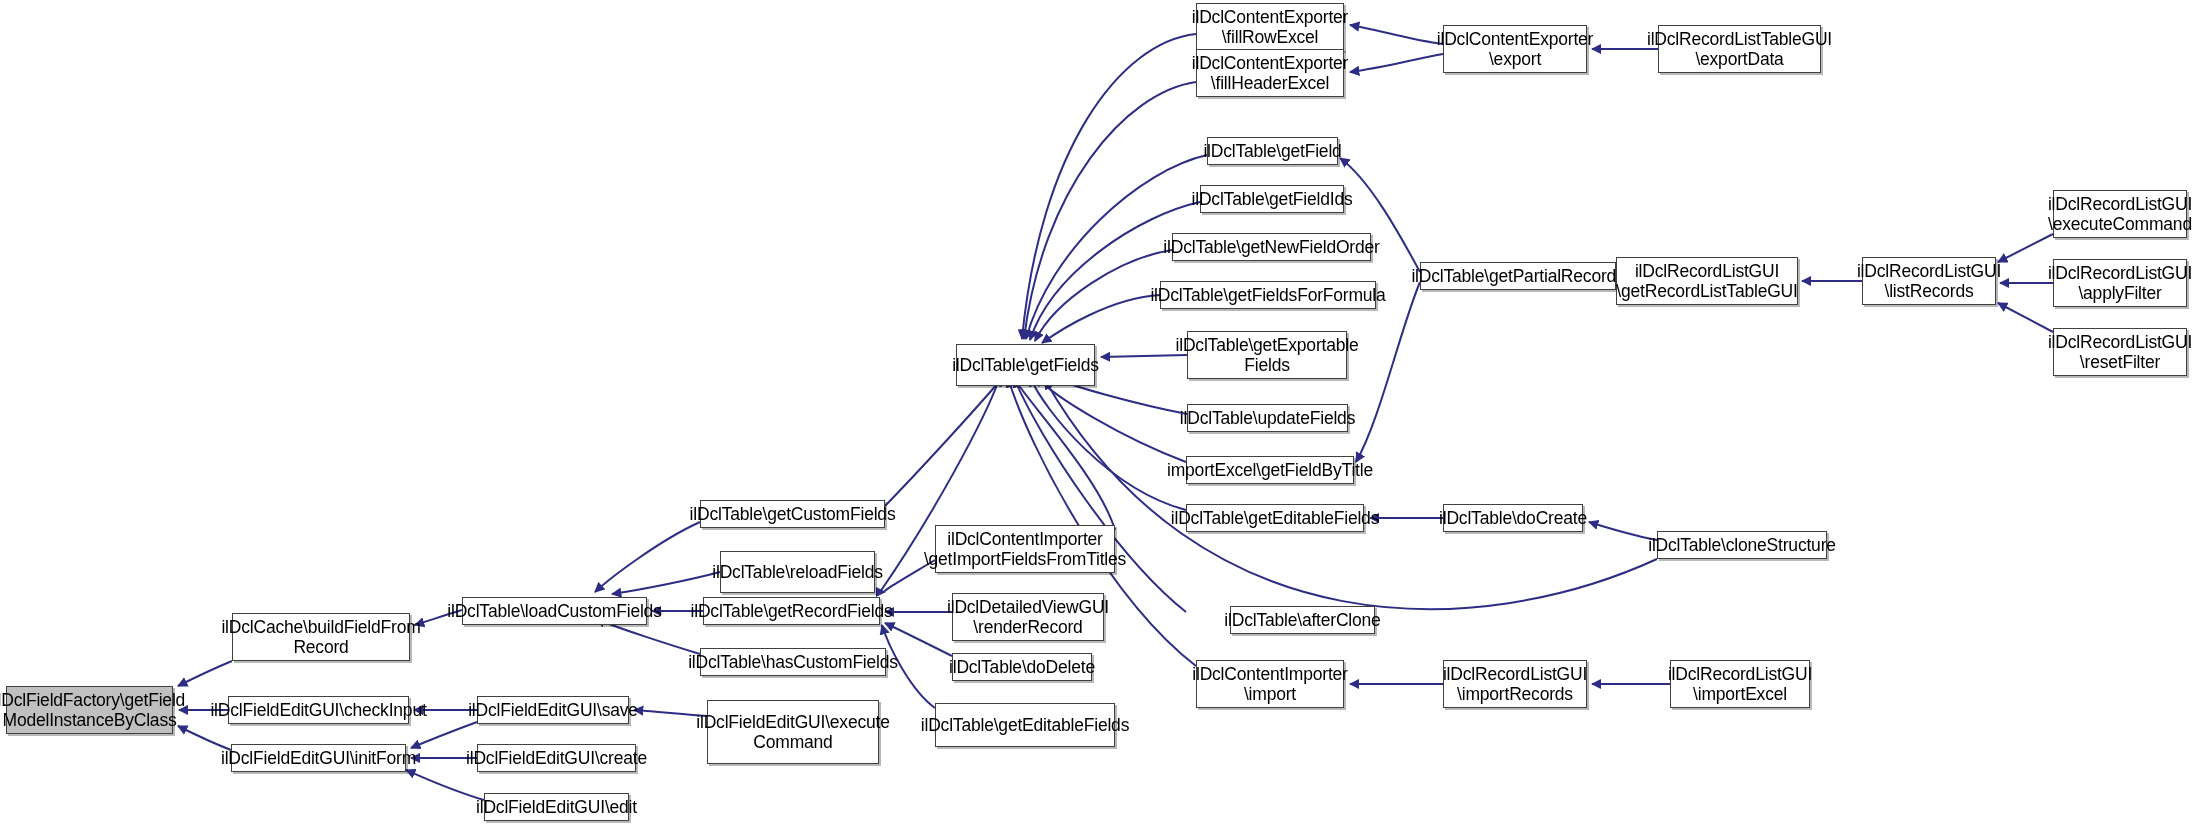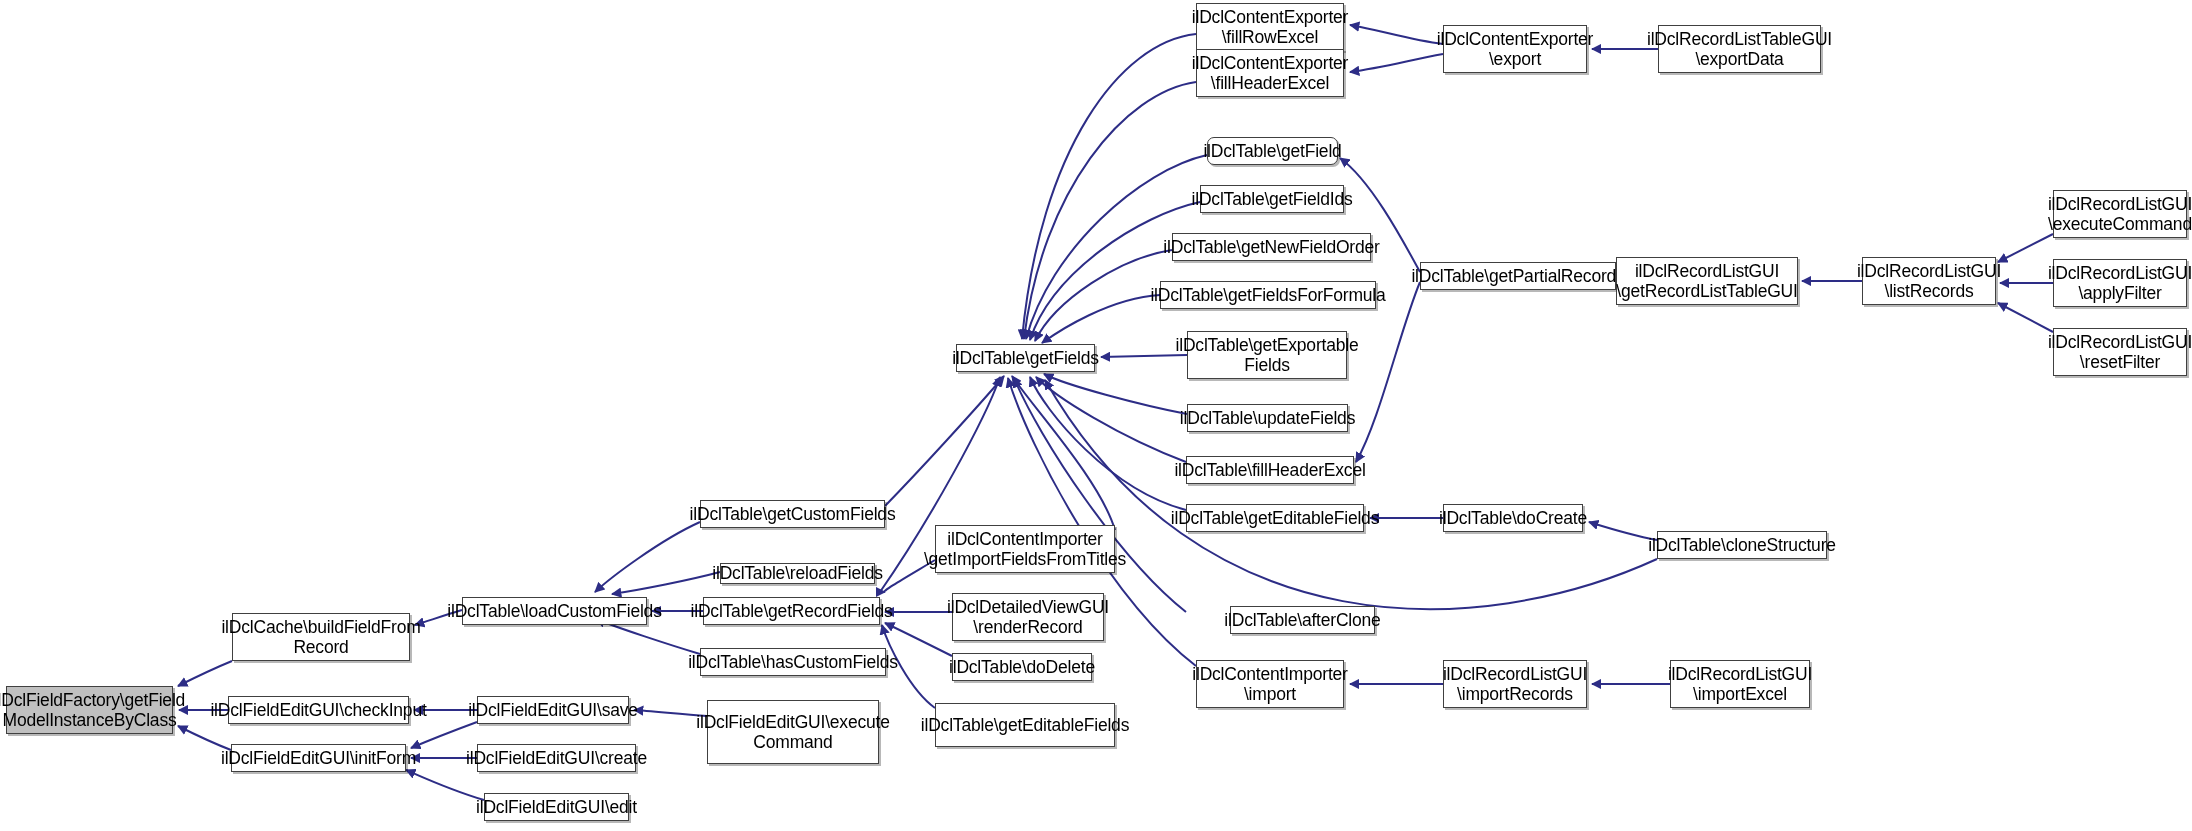--- a/index.html
+++ b/index.html
@@ -102,47 +102,47 @@
   </svg>
   <div id="node-layer">
       <div class="node" style="left: 1196px; top: 3px; width: 148px; height: 48px;"><span class="lbl">ilDclContentExporter
 \fillRowExcel</span></div>
       <div class="node" style="left: 1443px; top: 25px; width: 144px; height: 48px;"><span class="lbl">ilDclContentExporter
 \export</span></div>
       <div class="node" style="left: 1658px; top: 25px; width: 163px; height: 48px;"><span class="lbl">ilDclRecordListTableGUI
 \exportData</span></div>
       <div class="node" style="left: 1196px; top: 49px; width: 148px; height: 48px;"><span class="lbl">ilDclContentExporter
 \fillHeaderExcel</span></div>
-      <div class="node" style="left: 1207px; top: 137px; width: 131px; height: 28px; border-radius: 7px;"><span class="lbl">ilDclTable\getField</span></div>
+      <div class="node" style="left: 1207px; top: 137px; width: 131px; height: 28px;"><span class="lbl">ilDclTable\getField</span></div>
       <div class="node" style="left: 2053px; top: 190px; width: 134px; height: 48px;"><span class="lbl">ilDclRecordListGUI
 \executeCommand</span></div>
       <div class="node" style="left: 1200px; top: 185px; width: 144px; height: 28px;"><span class="lbl">ilDclTable\getFieldIds</span></div>
       <div class="node" style="left: 1172px; top: 233px; width: 199px; height: 28px;"><span class="lbl">ilDclTable\getNewFieldOrder</span></div>
       <div class="node" style="left: 1420px; top: 262px; width: 196px; height: 28px;"><span class="lbl">ilDclTable\getPartialRecords</span></div>
       <div class="node" style="left: 1616px; top: 257px; width: 182px; height: 48px;"><span class="lbl">ilDclRecordListGUI
 \getRecordListTableGUI</span></div>
       <div class="node" style="left: 1862px; top: 257px; width: 134px; height: 48px;"><span class="lbl">ilDclRecordListGUI
 \listRecords</span></div>
       <div class="node" style="left: 2053px; top: 259px; width: 134px; height: 48px;"><span class="lbl">ilDclRecordListGUI
 \applyFilter</span></div>
       <div class="node" style="left: 1160px; top: 281px; width: 216px; height: 28px;"><span class="lbl">ilDclTable\getFieldsForFormula</span></div>
       <div class="node" style="left: 1187px; top: 331px; width: 160px; height: 48px;"><span class="lbl">ilDclTable\getExportable
 Fields</span></div>
       <div class="node" style="left: 2053px; top: 328px; width: 134px; height: 48px;"><span class="lbl">ilDclRecordListGUI
 \resetFilter</span></div>
-      <div class="node" style="left: 956px; top: 344px; width: 139px; height: 28px;"><span class="lbl">ilDclTable\getFields</span></div>
+      <div class="node" style="left: 956px; top: 344px; width: 139px; height: 42px;"><span class="lbl">ilDclTable\getFields</span></div>
       <div class="node" style="left: 1187px; top: 404px; width: 161px; height: 28px;"><span class="lbl">ilDclTable\updateFields</span></div>
-      <div class="node" style="left: 1186px; top: 456px; width: 168px; height: 28px;"><span class="lbl">ilDclTable\fillHeaderExcel</span></div>
+      <div class="node" style="left: 1186px; top: 456px; width: 168px; height: 28px;"><span class="lbl">importExcel\getFieldByTitle</span></div>
       <div class="node" style="left: 700px; top: 500px; width: 185px; height: 28px;"><span class="lbl">ilDclTable\getCustomFields</span></div>
       <div class="node" style="left: 1186px; top: 504px; width: 178px; height: 28px;"><span class="lbl">ilDclTable\getEditableFields</span></div>
       <div class="node" style="left: 1443px; top: 504px; width: 140px; height: 28px;"><span class="lbl">ilDclTable\doCreate</span></div>
       <div class="node" style="left: 1657px; top: 531px; width: 170px; height: 28px;"><span class="lbl">ilDclTable\cloneStructure</span></div>
       <div class="node" style="left: 935px; top: 525px; width: 180px; height: 48px;"><span class="lbl">ilDclContentImporter
 \getImportFieldsFromTitles</span></div>
-      <div class="node" style="left: 720px; top: 563px; width: 155px; height: 21px; align-items: flex-end;"><span class="lbl">ilDclTable\reloadFields</span></div>
+      <div class="node" style="left: 720px; top: 551px; width: 155px; height: 42px;"><span class="lbl">ilDclTable\reloadFields</span></div>
       <div class="node" style="left: 232px; top: 613px; width: 178px; height: 48px;"><span class="lbl">ilDclCache\buildFieldFrom
 Record</span></div>
       <div class="node" style="left: 462px; top: 597px; width: 185px; height: 28px;"><span class="lbl">ilDclTable\loadCustomFields</span></div>
       <div class="node" style="left: 703px; top: 597px; width: 177px; height: 28px;"><span class="lbl">ilDclTable\getRecordFields</span></div>
       <div class="node" style="left: 952px; top: 593px; width: 152px; height: 48px;"><span class="lbl">ilDclDetailedViewGUI
 \renderRecord</span></div>
       <div class="node" style="left: 1186px; top: 606px; width: 145px; height: 28px; margin-left: 44px;"><span class="lbl">ilDclTable\afterClone</span></div>
       <div class="node" style="left: 700px; top: 648px; width: 186px; height: 28px;"><span class="lbl">ilDclTable\hasCustomFields</span></div>
       <div class="node" style="left: 952px; top: 653px; width: 140px; height: 28px;"><span class="lbl">ilDclTable\doDelete</span></div>
       <div class="node" style="left: 1196px; top: 660px; width: 148px; height: 48px;"><span class="lbl">ilDclContentImporter

